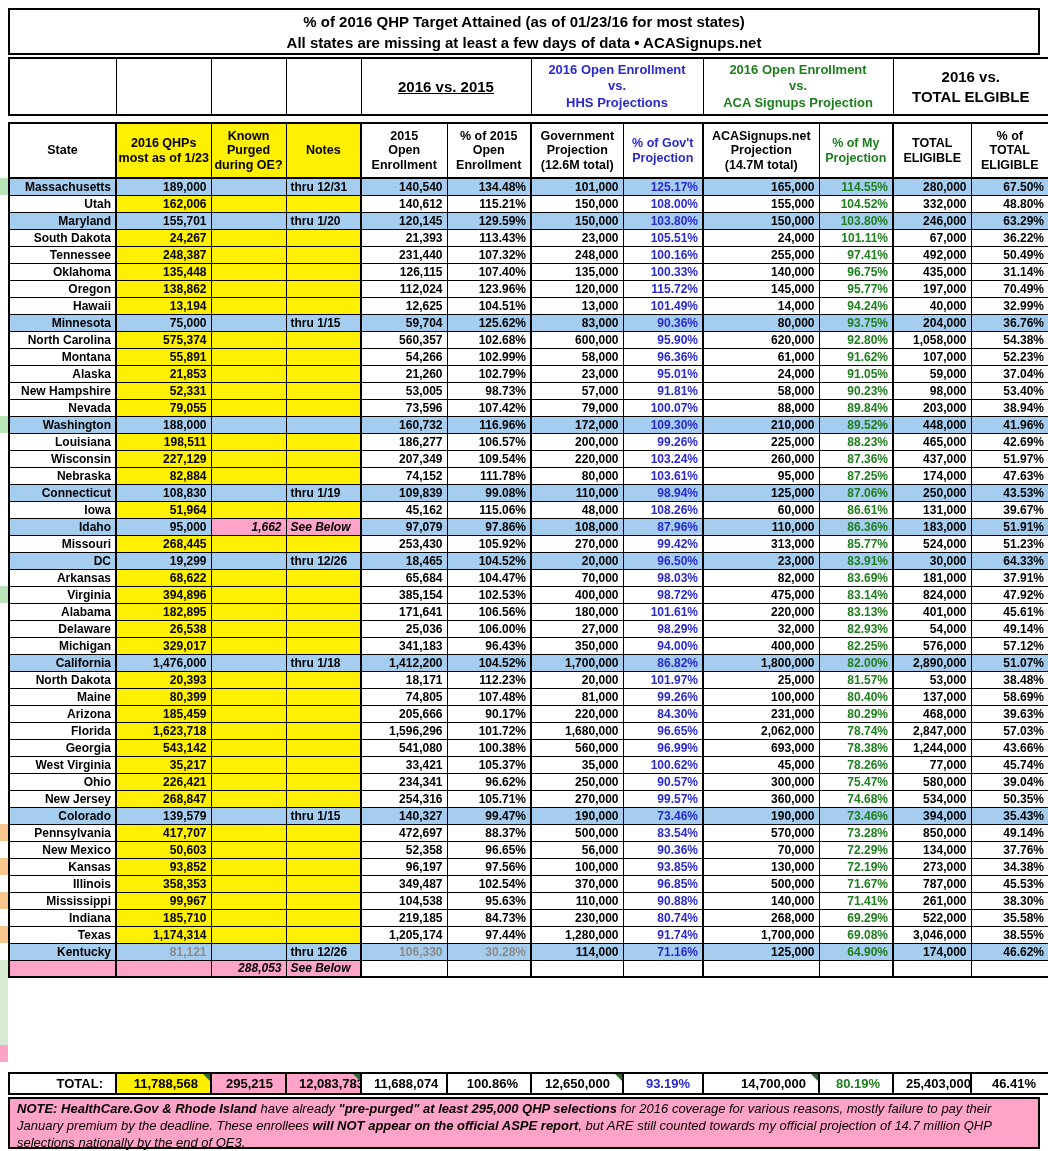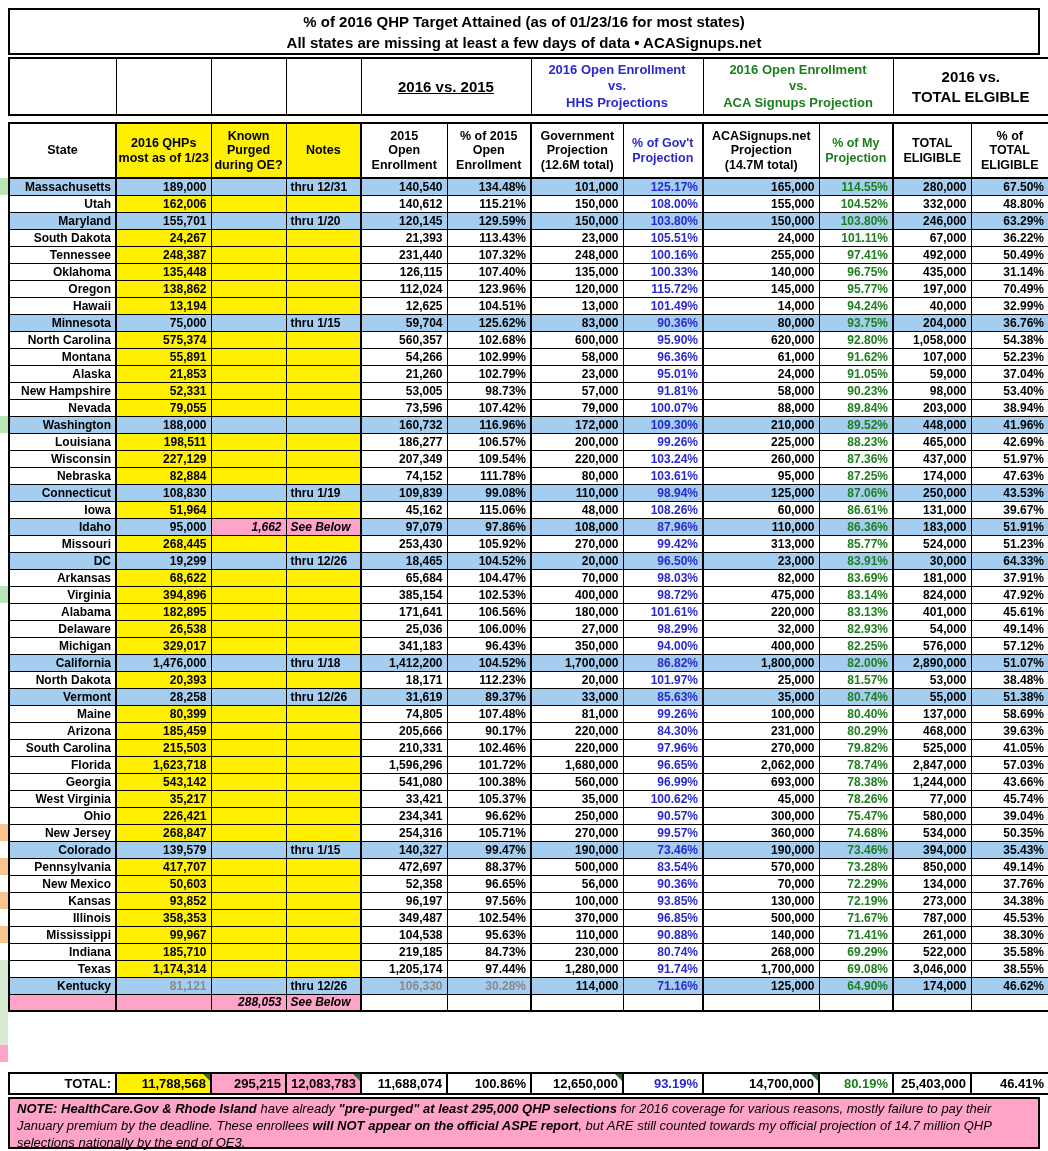--- a/index.html
+++ b/index.html
@@ -31,21 +31,21 @@
   tr.blue td{background:#a5cdf0;}
   td.pinkcell{background:#ffa3c9 !important;}
   td.c-purged{font-style:italic;}
   td.see{font-style:italic;}
   td.c-pctgov{color:#2929cc;}
   td.c-pctmy{color:#1e7e1e;}
   tr.grey td.c-qhps,tr.grey td.c-oe2015,tr.grey td.c-pct2015{color:#8a8a8a;}
   tr.pretotal td{background:#fff;}
   
   .total-table{left:8px;top:1072px;width:1040px;border:2px solid #000;}
-  .total-table td{border:2px solid #000;height:21px;font-size:13px;padding:0 4px;text-align:right;background:#fff;position:relative;}
+  .total-table td{border:2px solid #000;height:21px;font-size:13px;padding:0 12px;text-align:right;background:#fff;position:relative;}
   .total-table td.c-notes,.total-table td.c-pct2015,.total-table td.c-pctgov,.total-table td.c-pctmy{border-right:2px solid #000;}
   .tri::after{content:"";position:absolute;top:0;right:0;width:0;height:0;border-left:7px solid transparent;border-top:7px solid #2d6a2d;}
   
   .note-box{left:8px;top:1097px;width:1032px;height:52px;border:2px solid #000;background:#ffa3c9;font-size:13px;font-style:italic;font-weight:normal;line-height:1.3;padding:2px 7px;}
   .note-box b{font-weight:bold;}
   .edge-seg{width:8px;left:0;}
 </style>
 </head>
 <body>
 
@@ -549,34 +549,20 @@
         <td class="c-notes"></td>
         <td class="c-oe2015">18,171</td>
         <td class="c-pct2015">112.23%</td>
         <td class="c-gov">20,000</td>
         <td class="c-pctgov">101.97%</td>
         <td class="c-aca">25,000</td>
         <td class="c-pctmy">81.57%</td>
         <td class="c-eligible">53,000</td>
         <td class="c-pcttot">38.48%</td>
       </tr>
-      <tr class="blue">
-        <td class="c-state">Vermont</td>
-        <td class="c-qhps">28,258</td>
-        <td class="c-purged"></td>
-        <td class="c-notes">thru 12/26</td>
-        <td class="c-oe2015">31,619</td>
-        <td class="c-pct2015">89.37%</td>
-        <td class="c-gov">33,000</td>
-        <td class="c-pctgov">85.63%</td>
-        <td class="c-aca">35,000</td>
-        <td class="c-pctmy">80.74%</td>
-        <td class="c-eligible">55,000</td>
-        <td class="c-pcttot">51.38%</td>
-      </tr>
       <tr class="std">
         <td class="c-state">Maine</td>
         <td class="c-qhps">80,399</td>
         <td class="c-purged"></td>
         <td class="c-notes"></td>
         <td class="c-oe2015">74,805</td>
         <td class="c-pct2015">107.48%</td>
         <td class="c-gov">81,000</td>
         <td class="c-pctgov">99.26%</td>
         <td class="c-aca">100,000</td>
@@ -590,34 +576,20 @@
         <td class="c-purged"></td>
         <td class="c-notes"></td>
         <td class="c-oe2015">205,666</td>
         <td class="c-pct2015">90.17%</td>
         <td class="c-gov">220,000</td>
         <td class="c-pctgov">84.30%</td>
         <td class="c-aca">231,000</td>
         <td class="c-pctmy">80.29%</td>
         <td class="c-eligible">468,000</td>
         <td class="c-pcttot">39.63%</td>
-      </tr>
-      <tr class="std">
-        <td class="c-state">South Carolina</td>
-        <td class="c-qhps">215,503</td>
-        <td class="c-purged"></td>
-        <td class="c-notes"></td>
-        <td class="c-oe2015">210,331</td>
-        <td class="c-pct2015">102.46%</td>
-        <td class="c-gov">220,000</td>
-        <td class="c-pctgov">97.96%</td>
-        <td class="c-aca">270,000</td>
-        <td class="c-pctmy">79.82%</td>
-        <td class="c-eligible">525,000</td>
-        <td class="c-pcttot">41.05%</td>
       </tr>
       <tr class="std">
         <td class="c-state">Florida</td>
         <td class="c-qhps">1,623,718</td>
         <td class="c-purged"></td>
         <td class="c-notes"></td>
         <td class="c-oe2015">1,596,296</td>
         <td class="c-pct2015">101.72%</td>
         <td class="c-gov">1,680,000</td>
         <td class="c-pctgov">96.65%</td>

